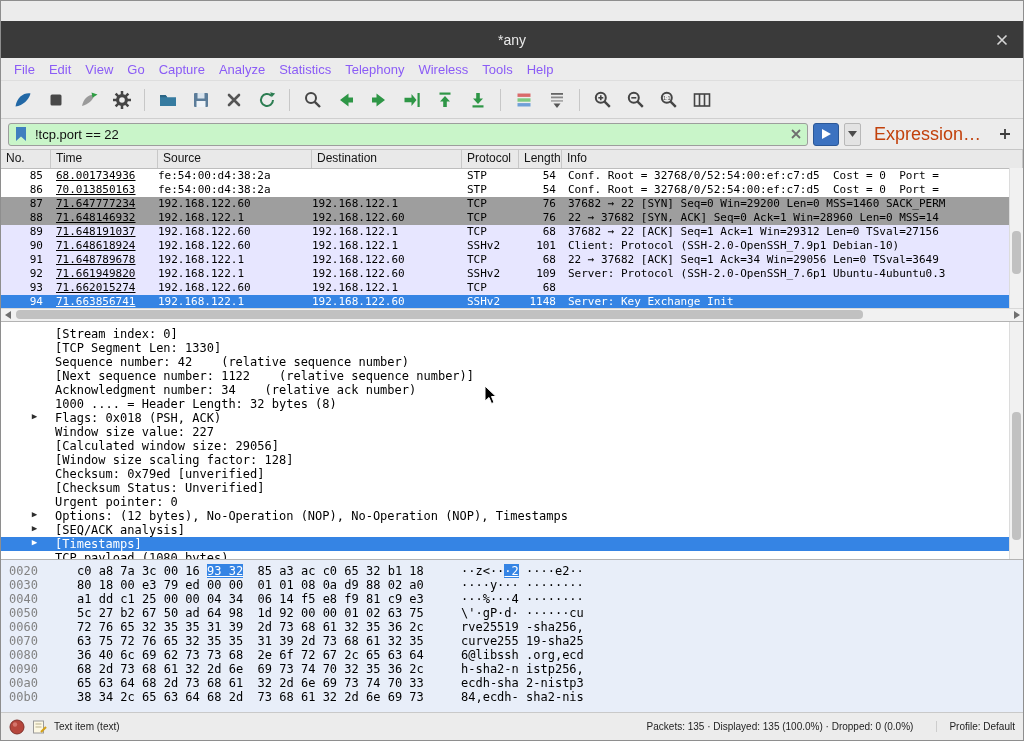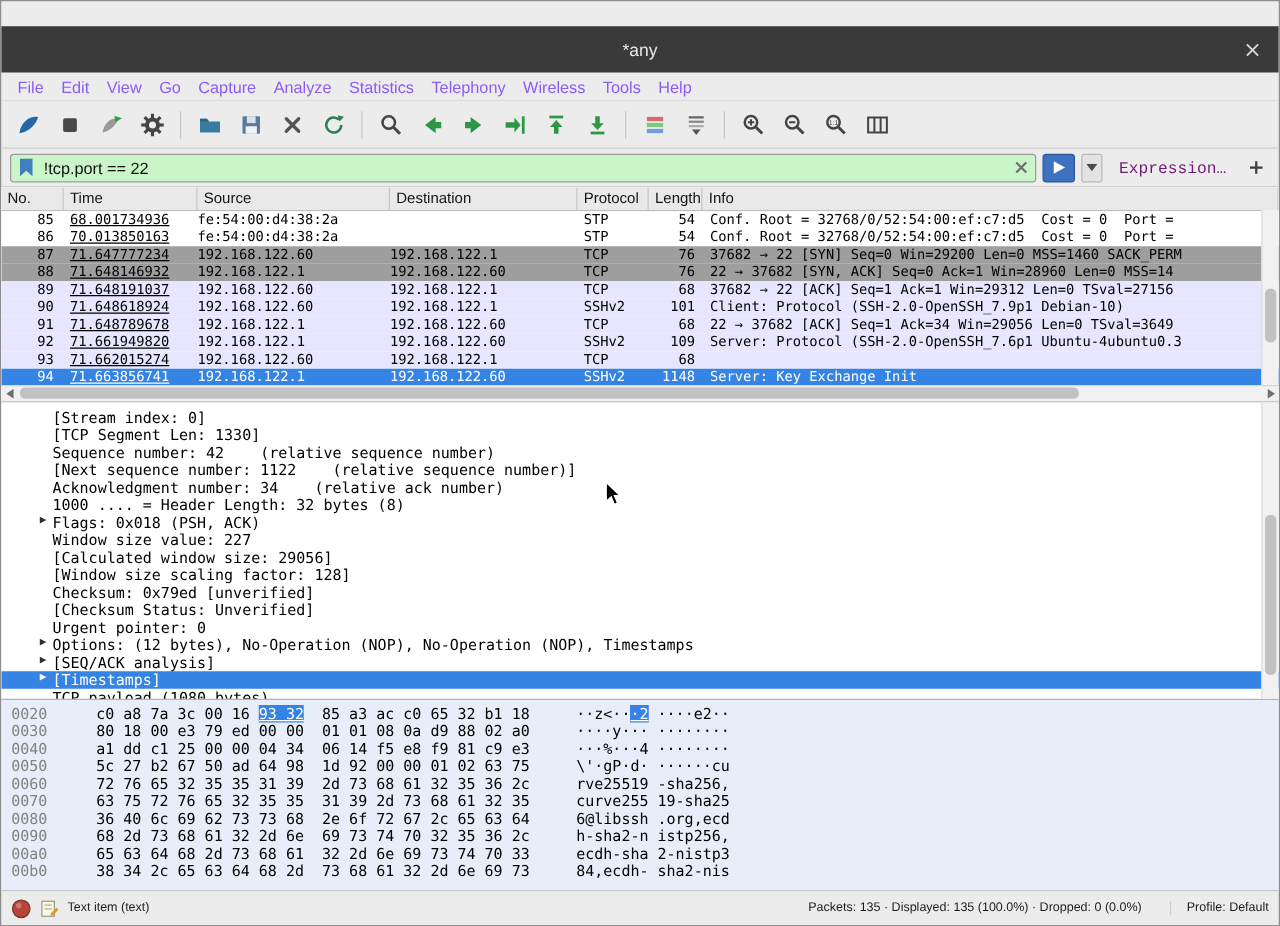--- a/index.html
+++ b/index.html
@@ -24,21 +24,21 @@
   
   .filterbar{flex:0 0 30px;display:flex;align-items:center;padding:0 7px;gap:5px;border-bottom:1px solid #c6c6c6;}
   .filterfield{flex:1;height:21px;background:#c9f5c9;border:1px solid #9d9d9d;border-radius:3px;
     display:flex;align-items:center;padding:0 5px;gap:5px;}
   .filterinput{flex:1;background:transparent;border:none;outline:none;
     font:13px "Liberation Sans",sans-serif;color:#101010;}
   .applybtn{width:24px;height:21px;background:#3c72c0;border:1px solid #2b5796;border-radius:3px;
     display:flex;align-items:center;justify-content:center;}
   .dropbtn{width:15px;height:21px;background:#e3e3e3;border:1px solid #b8b8b8;border-radius:2px;
     display:flex;align-items:center;justify-content:center;}
-  .expression{font-size:13px;color:#701a75;padding:0 8px;font-family:Liberation Mono, monospace;}
+  .expression{font-size:18px;color:#c2410c;padding:0 8px;}
   .addbtn{width:22px;height:21px;display:flex;align-items:center;justify-content:center;}
 
   
   .plist{flex:0 0 171px;background:#fff;position:relative;border-bottom:1px solid #b3b3b3;overflow:hidden;}
   .pgrid{display:grid;grid-template-columns:50px 107px 154px 150px 57px 43px minmax(0,1fr);}
   .phead{height:18px;background:#e9e9e9;border-bottom:1px solid #bdbdbd;font-size:12px;color:#141414;}
   .phead .hc{padding:1px 0 0 5px;border-right:1px solid #c8c8c8;overflow:hidden;white-space:nowrap;}
   .prow{height:14px;line-height:14px;font:11px "DejaVu Sans Mono",monospace;white-space:pre;color:#000;}
   .prow span{overflow:hidden;}
   .prow .cno{text-align:right;padding-right:8px;}
@@ -57,21 +57,21 @@
     display:flex;align-items:center;}
   .sarrow{width:13px;height:12px;display:flex;align-items:center;justify-content:center;}
   .strack{flex:1;height:12px;position:relative;}
   .strack .sthumb{position:absolute;left:2px;top:1px;height:9px;width:85%;background:#c1c1c1;border-radius:4px;}
 
   
   .details{flex:1;background:#fff;position:relative;overflow:hidden;padding-top:5px;border-bottom:1px solid #b3b3b3;}
   .drow{height:14px;line-height:14px;font:12px "DejaVu Sans Mono",monospace;white-space:pre;display:flex;color:#000;}
   .drow .exp{flex:0 0 15px;text-align:center;font-size:9px;color:#2e2e2e;}
   .drow.lvl0{padding-left:5px;}
-  .drow.lvl1{padding-left:26px;}
+  .drow.lvl1{padding-left:26px;gap:13px;}
   .drow.selected{background:#3584e4;color:#fff;}
   .drow.selected .exp{color:#fff;}
   .dvscroll{position:absolute;right:0;top:0;bottom:0;width:13px;background:#f1f1f1;border-left:1px solid #dcdcdc;}
   .dvscroll .sthumb{position:absolute;left:2px;right:2px;top:38%;height:54%;background:#c1c1c1;border-radius:4px;}
 
   
   .hexpane{flex:0 0 148px;background:#e8eef9;padding:4px 0 0 8px;overflow:hidden;border-bottom:1px solid #c9c9c9;}
   .hrow{height:14px;line-height:14px;font:12px "DejaVu Sans Mono",monospace;white-space:pre;display:flex;color:#000;}
   .hoff{flex:0 0 38px;color:#828282;margin-right:30px;}
   .hhex{flex:0 0 358px;margin-right:26px;}

